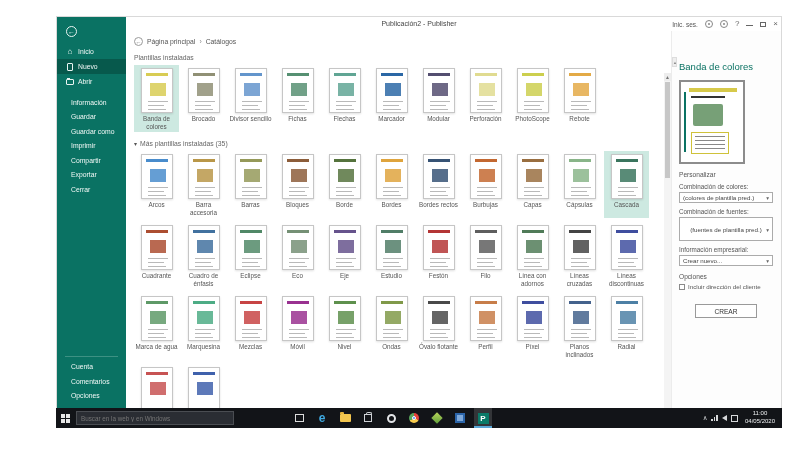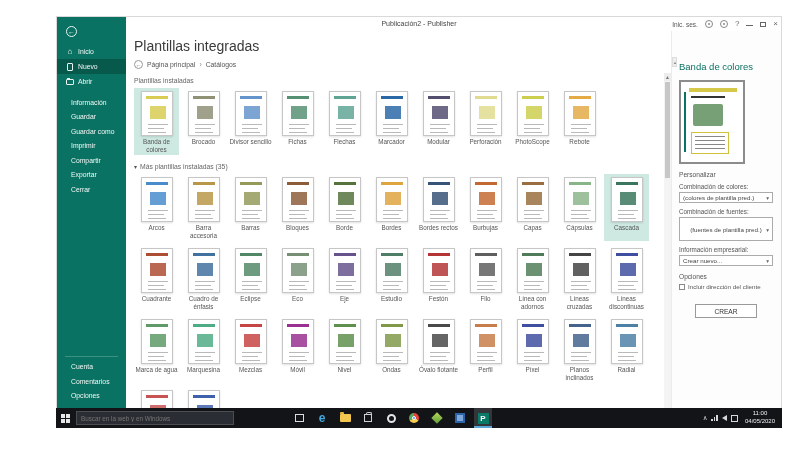--- a/index.html
+++ b/index.html
@@ -221,21 +221,20 @@
               <span>Comentarios</span>
             </div>
             <div class="sb-item">
               <span>Opciones</span>
             </div>
           </div>
       </div>
     </div>
 
     <div class="content">
-      <div class="page-title">Plantillas integradas</div>
 
       <div class="breadcrumb">
         <span class="bc-circle">←</span>
         <span class="bc-link">Página principal</span>
         <span class="bc-sep">›</span>
         <span class="bc-link">Catálogos</span>
       </div>
 
       <div class="sec-label">
         <span>Plantillas instaladas</span>

